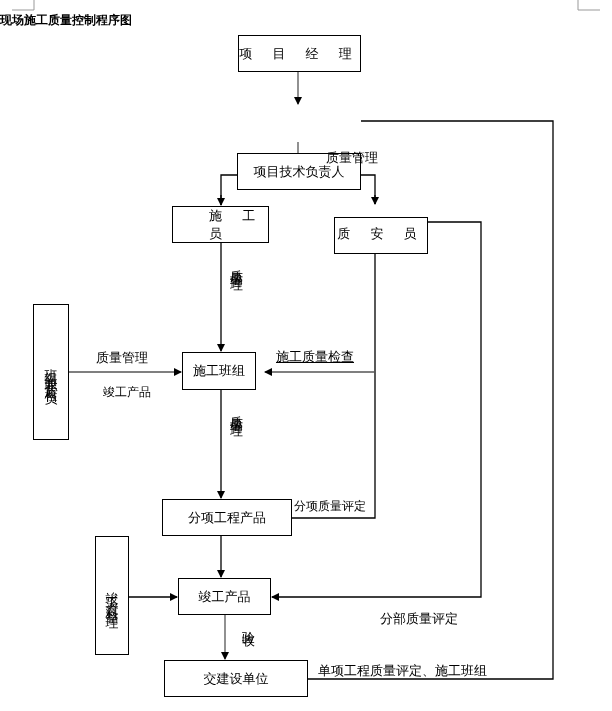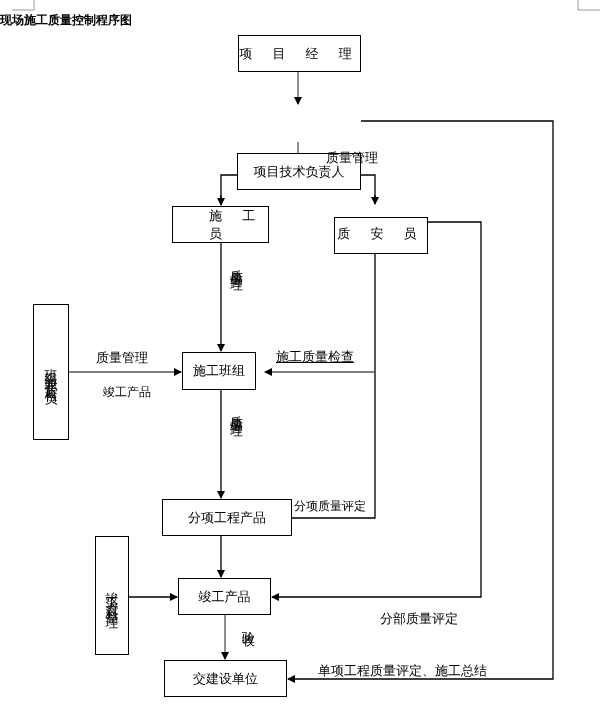--- a/index.html
+++ b/index.html
@@ -59,24 +59,24 @@
 
 <div class="box spaced" style="left:238px;top:35px;width:123px;height:37px;">项 目 经 理</div>
 <div class="box" style="left:237px;top:105px;width:124px;height:37px;margin-top:48px;">项目技术负责人</div>
 <div class="box spaced" style="left:172px;top:206px;width:97px;height:37px;padding-left:36px;">施 工 员</div>
 <div class="box spaced" style="left:334px;top:217px;width:94px;height:37px;align-items:flex-start;padding-top:7px;">质 安 员</div>
 <div class="vbox" style="left:33px;top:304px;width:36px;height:136px;">班组兼职质检员</div>
 <div class="box" style="left:182px;top:352px;width:74px;height:38px;">施工班组</div>
 <div class="box" style="left:162px;top:499px;width:130px;height:37px;">分项工程产品</div>
 <div class="vbox" style="left:95px;top:536px;width:34px;height:119px;letter-spacing:5px;">竣工资料整理</div>
 <div class="box" style="left:178px;top:578px;width:93px;height:37px;">竣工产品</div>
-<div class="box" style="left:164px;top:660px;width:123px;height:37px;text-align:center;">交建设单位</div>
+<div class="box" style="left:164px;top:660px;width:144px;height:37px;text-align:center;">交建设单位</div>
 
 <div class="lbl" style="left:326px;top:149px;">质量管理</div>
 <div class="vlbl" style="left:227px;top:259px;">质量管理</div>
 <div class="vlbl" style="left:227px;top:405px;">质量管理</div>
 <div class="lbl" style="left:96px;top:349px;">质量管理</div>
 <div class="lbl" style="left:103px;top:384px;font-size:12px;">竣工产品</div>
 <div class="lbl" style="left:276px;top:348px;text-decoration:underline;">施工质量检查</div>
 <div class="lbl" style="left:294px;top:498px;font-size:12px;">分项质量评定</div>
 <div class="lbl" style="left:380px;top:566px;margin-top:44px;">分部质量评定</div>
 <div class="vlbl" style="left:239px;top:621px;">验收</div>
-<div class="lbl" style="left:318px;top:662px;">单项工程质量评定、施工总结</div>
+<div class="lbl" style="left:318px;top:662px;">单项工程质量评定、施工班组</div>
 
 </body></html>

